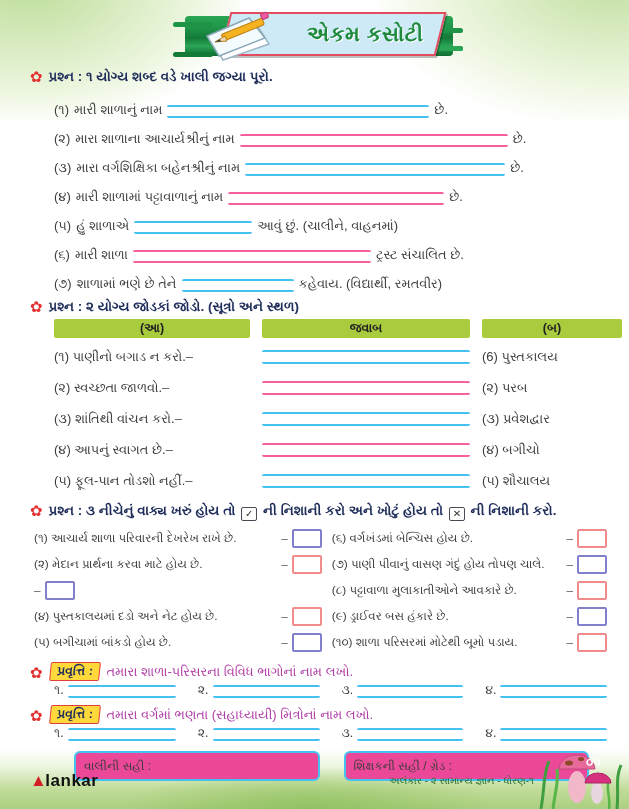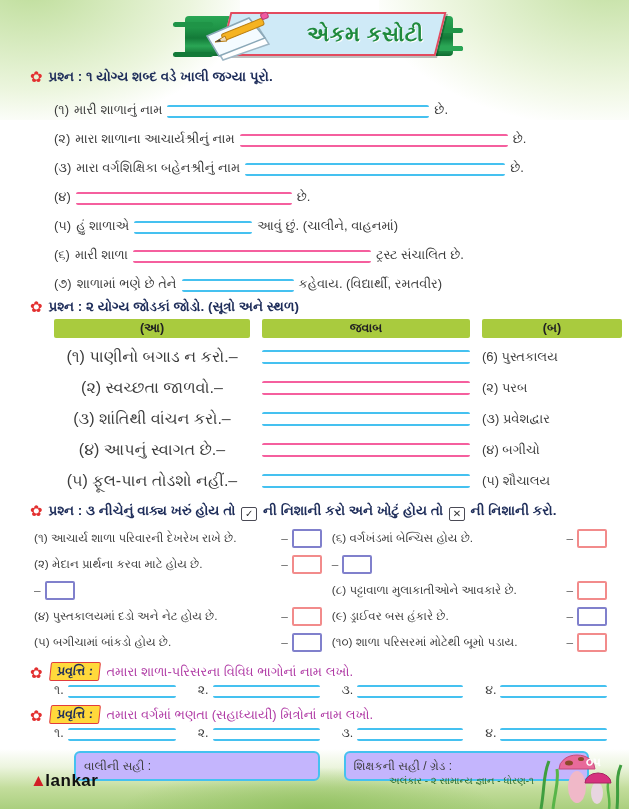--- a/index.html
+++ b/index.html
@@ -48,21 +48,21 @@
   .q1-row { display:flex; align-items:flex-end; gap:5px; padding-left:24px; height:29px; font-size:13px; color:#3c3c3c; }
   .q1-row .num { white-space:nowrap; }
   .dline { display:inline-block; height:13px; border-top:2px solid; border-bottom:2px solid; border-radius:2px; }
   .blue { border-color:#45c1f0; }
   .pink { border-color:#f55f9e; }
 
   
   .q2-grid { display:grid; grid-template-columns:196px 208px 140px; column-gap:12px; padding-left:24px; }
   .colbar { background:#a9cb3e; color:#222; font-weight:bold; font-size:12.5px; text-align:center;
             padding:2px 0; border-radius:2px; margin-bottom:3px; }
-  .q2-left { font-size:16px; color:#3c3c3c; display:flex; align-items:center; justify-content:center; height:31px; }
+  .q2-left { font-size:13px; color:#3c3c3c; display:flex; align-items:center; justify-content:flex-start; height:31px; }
   .q2-dash { color:#555; }
   .q2-mid { display:flex; align-items:center; height:31px; }
   .q2-mid .dline { width:100%; height:14px; }
   .q2-right { font-size:13px; color:#3c3c3c; display:flex; align-items:center; height:31px; }
 
   
   .q3-cols { display:flex; gap:10px; padding-left:4px; }
   .q3-col { display:flex; flex-direction:column; }
   .q3-col.left { width:300px; }
   .q3-col.right { width:287px;justify-content:space-between; }
@@ -78,21 +78,21 @@
   .act-chip { background:#ffd93b; border:1.6px solid #e23c3c; border-radius:2px; color:#1e2d5a;
               font-weight:bold; font-size:12.5px; padding:1px 6px; transform:skewX(-6deg); }
   .act-text { color:#b03ba5; font-weight:normal; font-size:13px; }
   .act-row { display:flex; gap:22px; padding-left:24px; margin-top:2px; }
   .act-cell { display:flex; align-items:flex-end; gap:4px; flex:1; font-size:12.5px; color:#3c3c3c; }
   .act-cell .dline { flex:1; height:13px; }
 
   
   .sign-row { display:flex; justify-content:space-between; margin:10px 18px 0 44px; gap:24px; }
   .sign-box { border:2px solid #45c1f0; border-radius:6px 6px 6px 6px; height:30px; flex:1;
-              font-size:12px; color:#3c3c3c; display:flex; align-items:center; padding:0 8px; background:#c4b5fd; }
+              font-size:12px; color:#3c3c3c; display:flex; align-items:center; padding:0 8px; background:#ec4899; }
   .footer { position:absolute; left:30px; right:20px; bottom:18px; display:flex; align-items:center; justify-content:space-between; }
   .logo { font-size:17px; font-weight:bold; color:#111; letter-spacing:.5px; display:flex; align-items:center; }
   .logo .tri { color:#d21f26; margin-right:-2px; font-size:17px; }
   .book-info { font-size:10px; color:#2a6b2a; margin-right:75px; }
   .corner-art { position:absolute; right:2px; bottom:0; width:96px; height:74px; }
   .page-num { position:absolute; right:28px; bottom:40px; font-size:12px; font-weight:bold; color:#fff; z-index:3; }
 </style>
 </head>
 <body>
 
@@ -139,20 +139,21 @@
       <span>છે.</span>
     </div>
     <div class="q1-row">
       <span class="num">(૩)</span>
       <span>મારા વર્ગશિક્ષિકા બહેનશ્રીનું નામ</span>
       <span class="dline blue" style="width:260px"></span>
       <span>છે.</span>
     </div>
     <div class="q1-row">
       <span class="num">(૪)</span>
+      <span>મારી શાળામાં પટ્ટાવાળાનું નામ</span>
       <span class="dline pink" style="width:216px"></span>
       <span>છે.</span>
     </div>
     <div class="q1-row">
       <span class="num">(૫)</span>
       <span>હું શાળાએ</span>
       <span class="dline blue" style="width:118px"></span>
       <span>આવું છું.  (ચાલીને, વાહનમાં)</span>
     </div>
     <div class="q1-row">
@@ -272,20 +273,21 @@
           <span class="cbox cb-blue"></span>
         </div>
       </div>
       <div class="q3-col right">
         <div class="q3-row">
           <span class="q3-text"><span>(૬)</span> <span>વર્ગખંડમાં બેન્ચિસ હોય છે.</span></span>
           <span class="q3-dash">–</span>
           <span class="cbox cb-pink"></span>
         </div>
         <div class="q3-row">
+          <span class="q3-text"><span>(૭)</span> <span>પાણી પીવાનું વાસણ ગંદું હોય તોપણ ચાલે.</span></span>
           <span class="q3-dash">–</span>
           <span class="cbox cb-blue"></span>
         </div>
         <div class="q3-row">
           <span class="q3-text"><span>(૮)</span> <span>પટ્ટાવાળા મુલાકાતીઓને આવકારે છે.</span></span>
           <span class="q3-dash">–</span>
           <span class="cbox cb-pink"></span>
         </div>
         <div class="q3-row">
           <span class="q3-text"><span>(૯)</span> <span>ડ્રાઈવર બસ હંકારે છે.</span></span>

